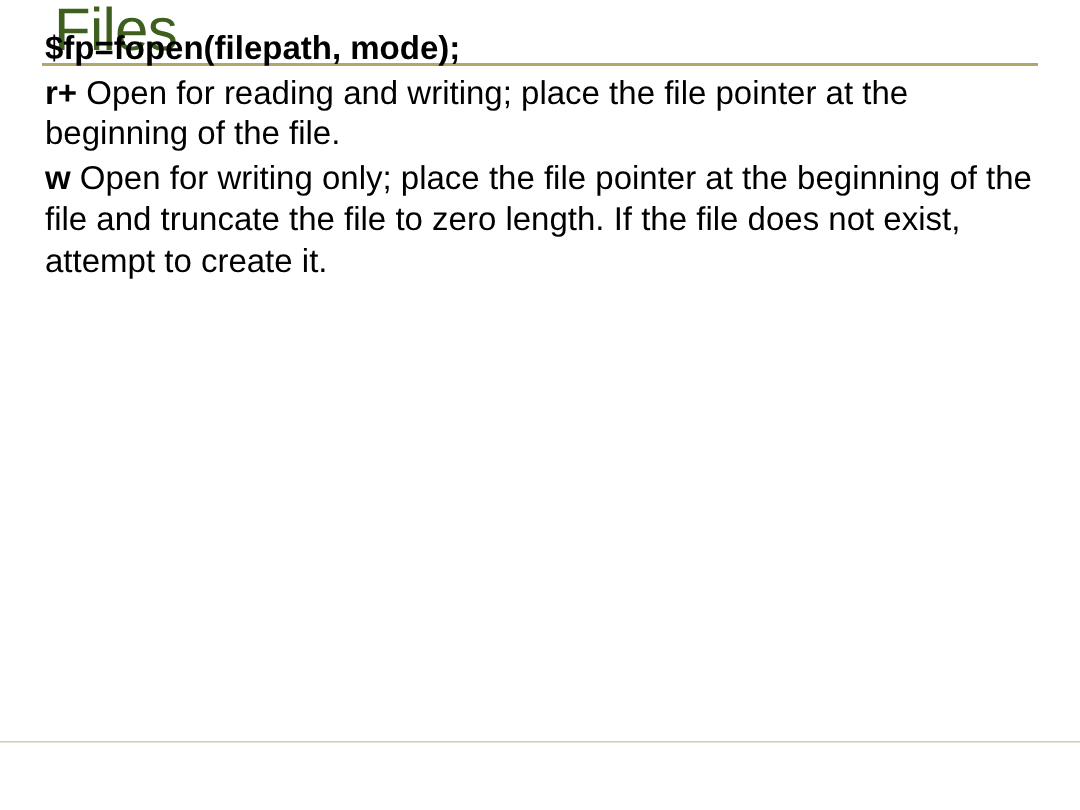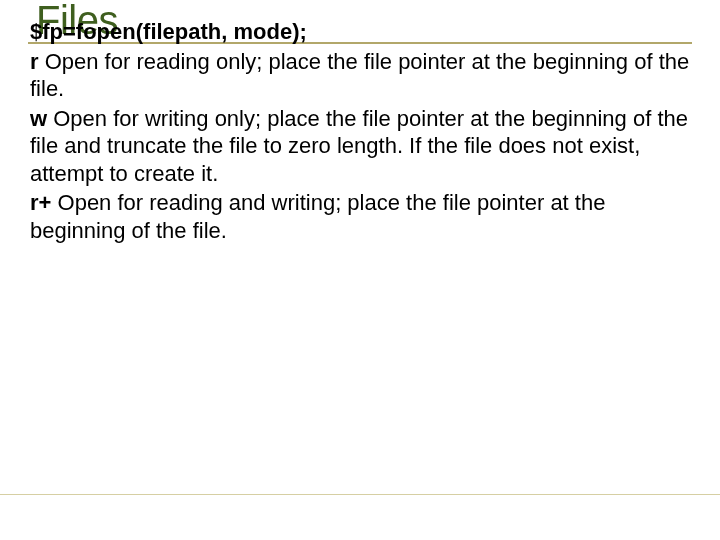--- a/index.html
+++ b/index.html
@@ -62,29 +62,26 @@
 
 <div class="slide">
   <div class="title-wrap">
     <h1 class="title">Files</h1>
     <div class="title-underline"></div>
   </div>
 
   <div class="content">
     <div class="syntax">$fp=fopen(filepath, mode);</div>
 
+
     <div class="mode-row">
-      <span><b>r </b><span>  Open for reading only; place the file pointer at the beginning of the file.</span></span>
+      <span><b>r+</b><span> Open for reading and writing; place the file pointer at the beginning of the file.</span></span>
     </div>
 
     <div class="mode-row">
       <span><b>w </b><span> Open for writing only; place the file pointer at the beginning of the file and truncate the file to zero length. If the file does not exist, attempt to create it.</span></span>
-    </div>
-
-    <div class="mode-row">
-      <span><b>r+</b><span> Open for reading and writing; place the file pointer at the beginning of the file.</span></span>
     </div>
 
 
   </div>
 
   <div class="divider"></div>
 </div>
 
 </body></html>

